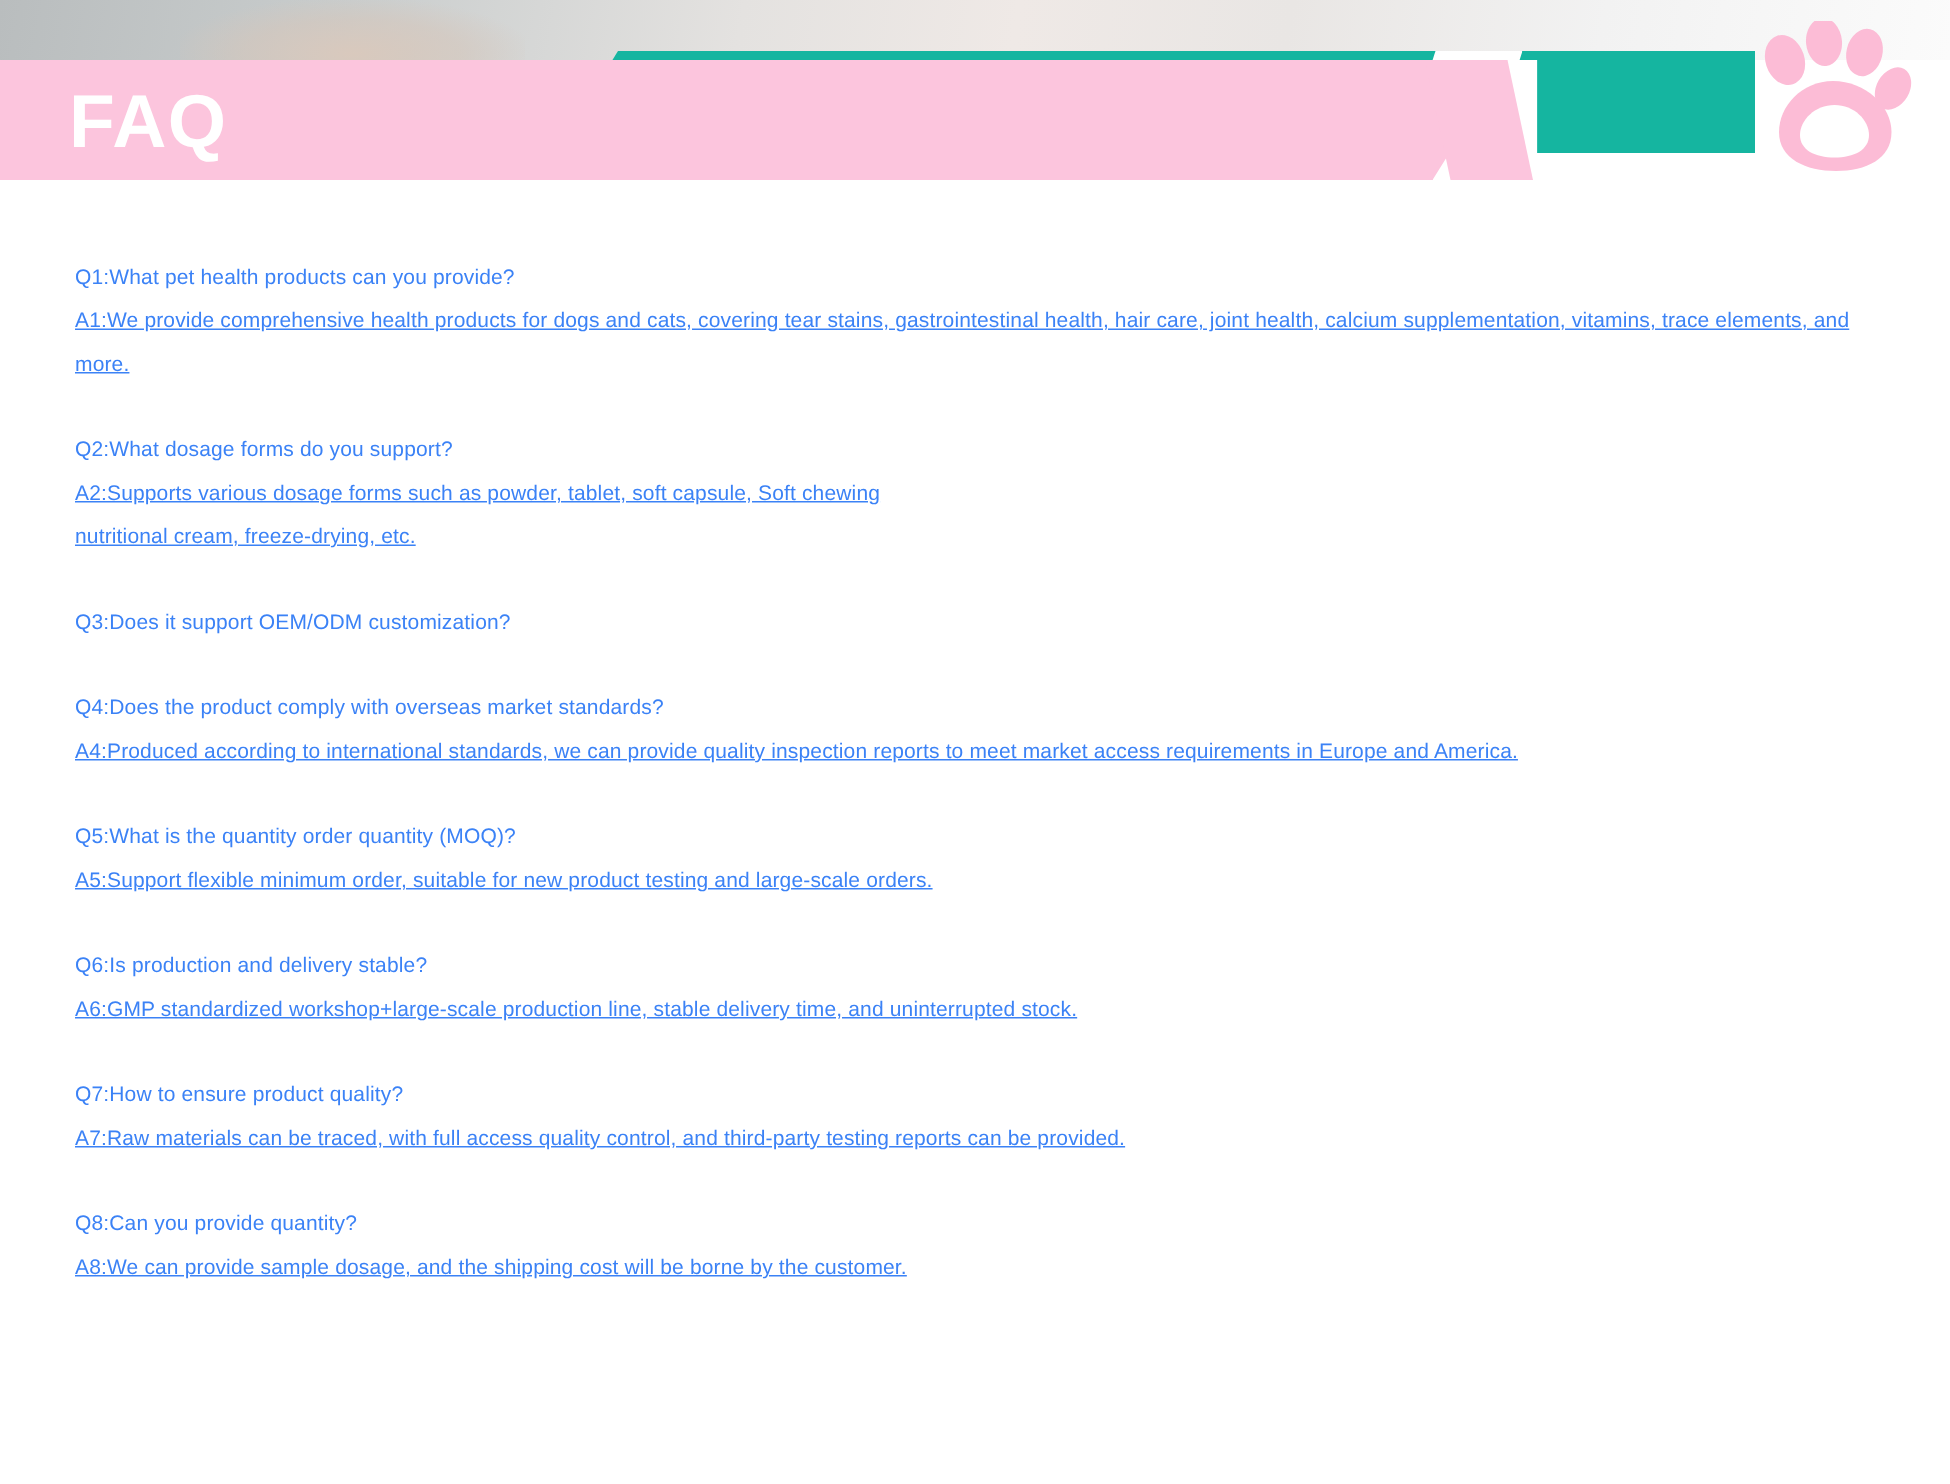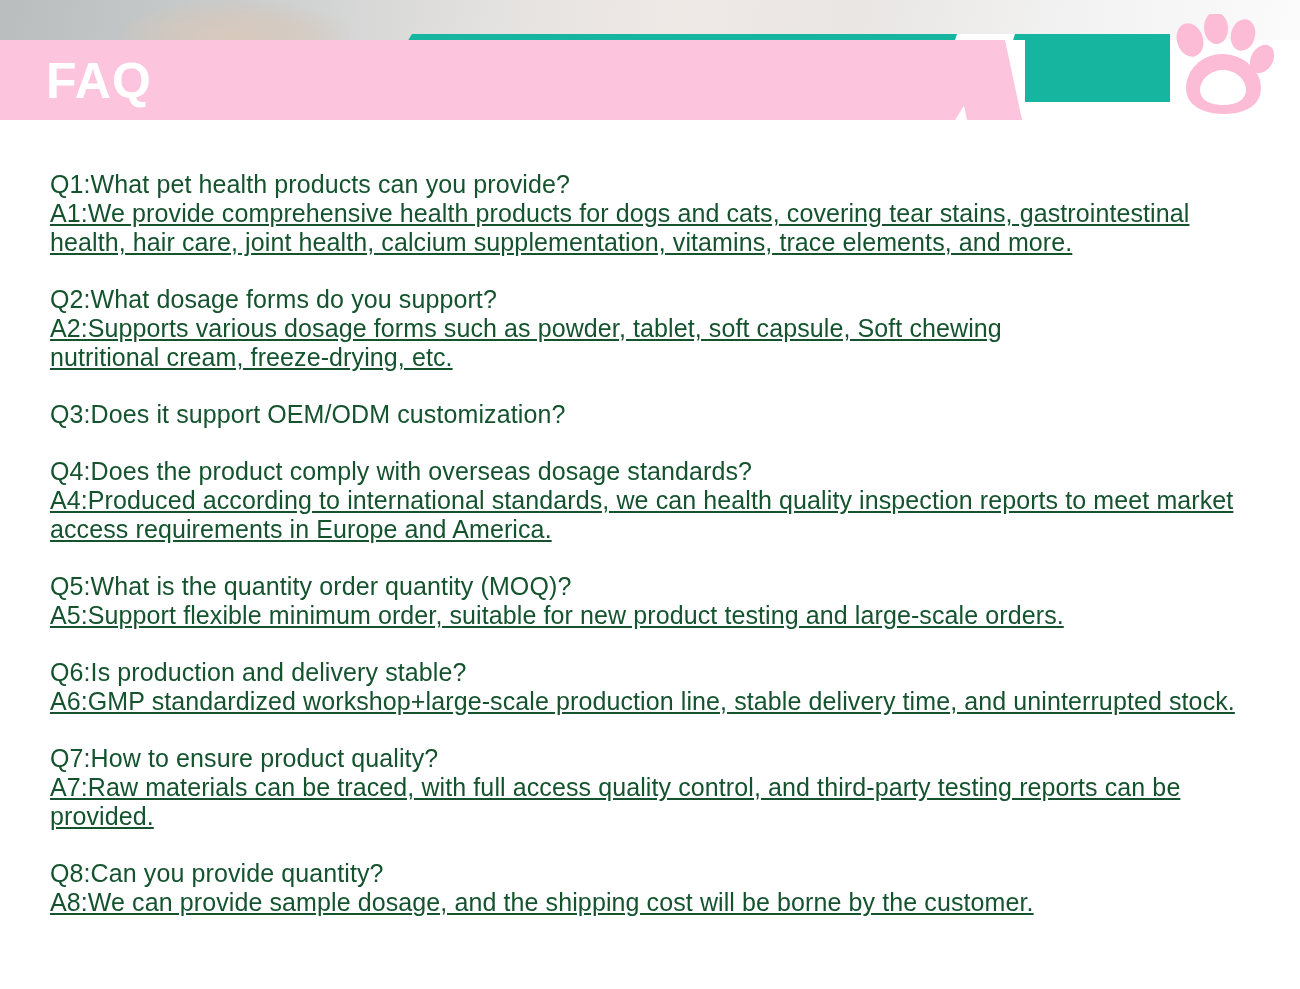--- a/index.html
+++ b/index.html
@@ -111,23 +111,23 @@
   .faq-body {
     position: absolute;
     top: 170px;
     left: 50px;
     width: 1215px;
   }
   .faq-item {
     margin-bottom: 28px;
   }
   .faq-q, .faq-a {
-    font-size: 25px;
+    font-size: 14px;
     line-height: 29px;
-    color: #14532d;
+    color: #3b82f6;
     letter-spacing: 0.1px;
   }
   .faq-a {
     white-space: pre-line;
     text-decoration: underline;
   }
 </style>
 </head>
 <body>
 
@@ -164,22 +164,22 @@
     <div class="faq-q">Q2:What dosage forms do you support?</div>
     <div class="faq-a">A2:Supports various dosage forms such as powder, tablet, soft capsule, Soft chewing
 nutritional cream, freeze-drying, etc.</div>
   </div>
 
   <div class="faq-item">
     <div class="faq-q">Q3:Does it support OEM/ODM customization?</div>
   </div>
 
   <div class="faq-item">
-    <div class="faq-q">Q4:Does the product comply with overseas dosage standards?</div>
-    <div class="faq-a">A4:Produced according to international standards, we can health quality inspection reports to meet market access requirements in Europe and America.</div>
+    <div class="faq-q">Q4:Does the product comply with overseas market standards?</div>
+    <div class="faq-a">A4:Produced according to international standards, we can provide quality inspection reports to meet market access requirements in Europe and America.</div>
   </div>
 
   <div class="faq-item">
     <div class="faq-q">Q5:What is the quantity order quantity (MOQ)?</div>
     <div class="faq-a">A5:Support flexible minimum order, suitable for new product testing and large-scale orders.</div>
   </div>
 
   <div class="faq-item">
     <div class="faq-q">Q6:Is production and delivery stable?</div>
     <div class="faq-a">A6:GMP standardized workshop+large-scale production line, stable delivery time, and uninterrupted stock.</div>

